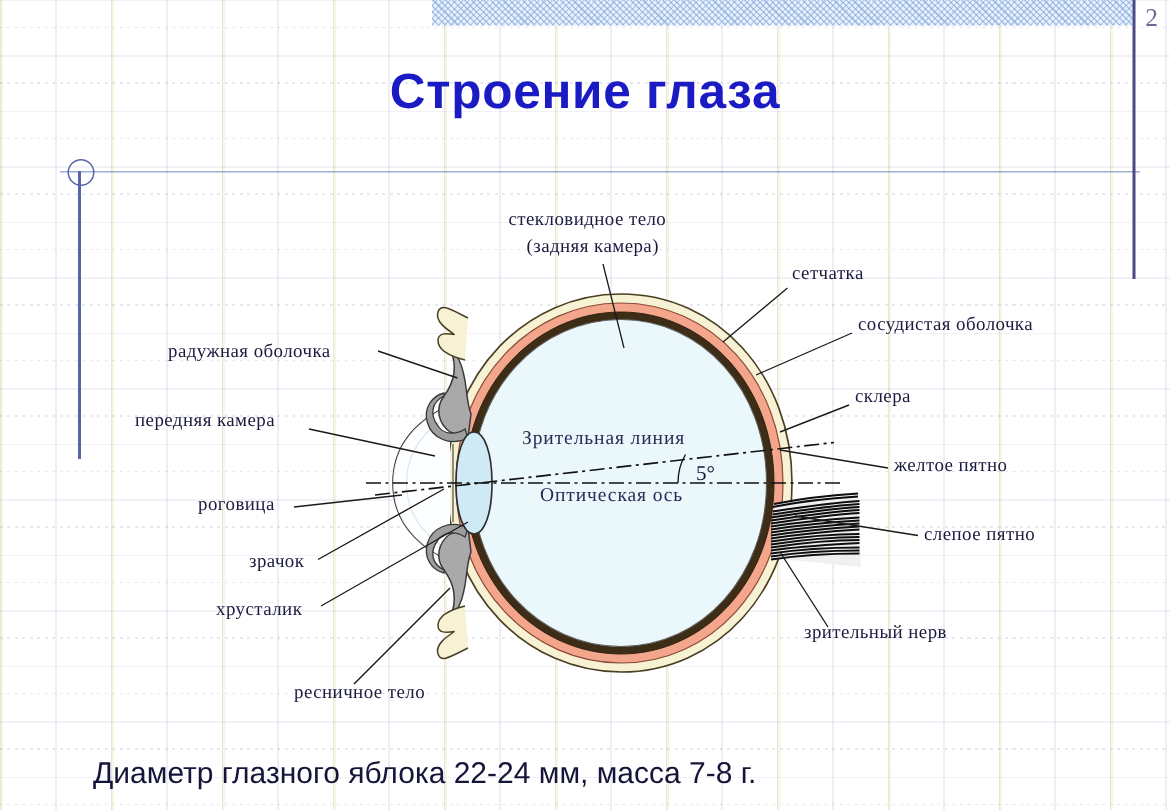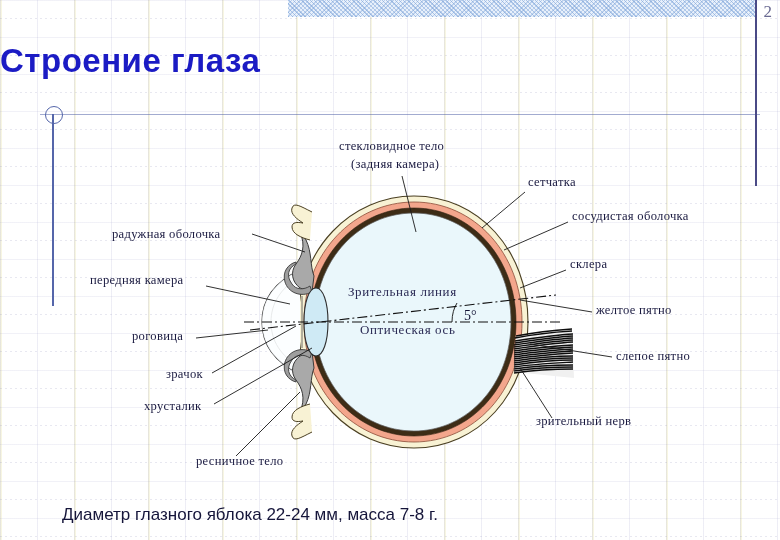--- a/index.html
+++ b/index.html
@@ -96,34 +96,34 @@
     font-family: "Liberation Serif", serif;
     font-size: 17px;
     color: #6a6a92;
   }
 
   
   .title {
     position: absolute;
     left: 0; top: 42px;
     width: 780px;
-    text-align: left;
+    text-align: center;
     font-family: "Liberation Sans", sans-serif;
     font-size: 33px;
     font-weight: bold;
     color: #1b1bc4;
     letter-spacing: 0.5px;
   }
 
   
   .caption {
     position: absolute;
     left: 62px; top: 505px;
     font-family: "Liberation Sans", sans-serif;
-    font-size: 17px;
+    font-size: 20px;
     color: #15153a;
     white-space: nowrap;
   }
 
   
   .diagram {
     position: absolute;
     left: 0; top: 0;
     width: 780px; height: 540px;
   }

